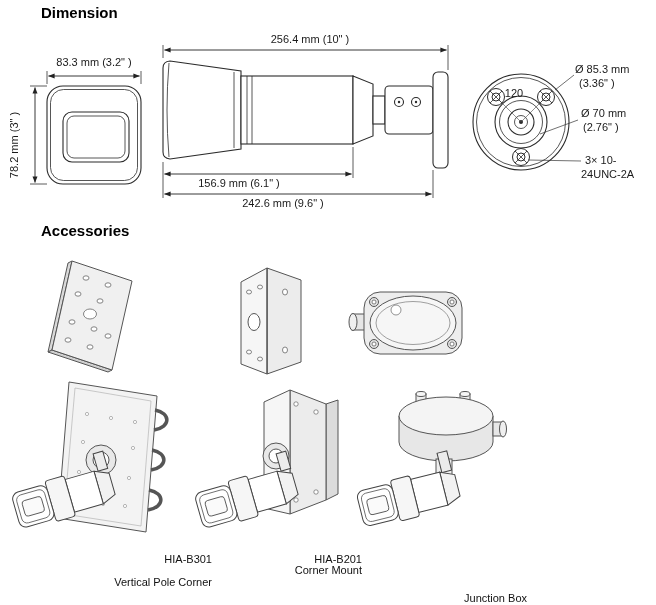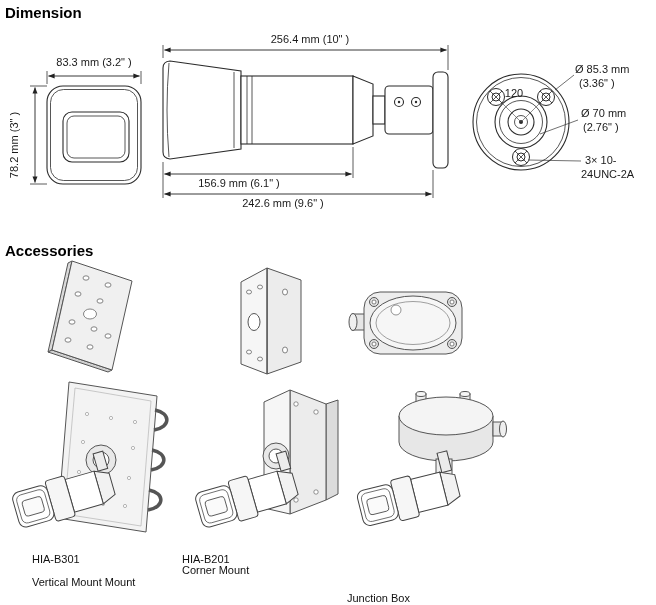--- a/index.html
+++ b/index.html
@@ -1,25 +1,25 @@
 <!DOCTYPE html>
 <html><head>
 <meta charset="utf-8">
 <style>
   html,body{margin:0;padding:0;background:#ffffff;}
   #page{position:relative;width:656px;height:605px;background:#ffffff;overflow:hidden;
         font-family:"Liberation Sans",sans-serif;color:#111;}
-  .heading{position:absolute;font-size:15px;font-weight:bold;color:#000;}
+  .heading{position:absolute;font-size:15px;font-weight:bold;color:#000;margin-left:36px;}
   svg{position:absolute;overflow:visible;}
   svg text{font-family:"Liberation Sans",sans-serif;font-size:11px;fill:#1a1a1a;}
   .ext{stroke:#333;stroke-width:0.8;fill:none;}
   .dim{stroke:#222;stroke-width:0.9;fill:none;}
   .outline{fill:#ffffff;stroke:#2b2b2b;stroke-width:1.1;}
   .thin{stroke-width:0.8;fill:none;stroke:#2b2b2b;}
-  .cap{position:absolute;width:180px;text-align:left;font-size:11px;color:#111;}
+  .cap{position:absolute;width:180px;text-align:right;font-size:11px;color:#111;}
 </style>
 </head>
 <body>
 
 <div id="page">
 
   <div class="heading" style="left:5px;top:4px">Dimension</div>
 
   <svg style="left:5px;top:50px" width="140" height="145" viewBox="0 0 140 145">
     <defs>
@@ -125,21 +125,21 @@
     <g>
       <text x="123" y="33">Ø 85.3 mm</text>
       <text x="127" y="47">(3.36" )</text>
       <text x="129" y="77">Ø 70 mm</text>
       <text x="131" y="91">(2.76" )</text>
       <text x="133" y="124">3× 10-</text>
       <text x="129" y="138">24UNC-2A</text>
     </g>
   </svg>
 
-  <div class="heading" style="left:5px;top:242px">Accessories</div>
+  <div class="heading" style="left:5px;top:222px">Accessories</div>
 
   <svg style="left:42px;top:256px" width="105" height="120" viewBox="0 0 105 120">
     <g stroke="#555" stroke-width="1">
       <polygon points="30,5 26,7 6,96 10,94" fill="#d9d9d9"></polygon>
       <polygon points="10,94 6,96 66,116 70,114" fill="#cfcfcf"></polygon>
       <polygon points="30,5 90,25 70,114 10,94" fill="#f0f0f0"></polygon>
       <g fill="#ffffff" stroke="#666" stroke-width="0.8">
         <ellipse cx="44" cy="22" rx="3" ry="2.2"></ellipse>
         <ellipse cx="66" cy="29" rx="3" ry="2.2"></ellipse>
         <ellipse cx="36" cy="38" rx="3" ry="2.2"></ellipse>
@@ -274,17 +274,17 @@
       <rect x="36" y="-3" width="20" height="42" rx="3" fill="#f6f6f6"></rect>
       <rect x="0" y="0" width="36" height="36" rx="7"></rect>
       <rect x="3.5" y="3.5" width="29" height="29" rx="5.5" fill="none" stroke-width="0.7"></rect>
       <rect x="8" y="10" width="20" height="16" rx="3" fill="#fafafa" stroke-width="0.8"></rect>
     </g>
   </svg>
 
   <div class="cap" style="left:32px;top:553px">HIA-B301</div>
   <div class="cap" style="left:182px;top:553px">HIA-B201</div>
 
-  <div class="cap" style="left:32px;top:576px">Vertical Mount Mount</div>
+  <div class="cap" style="left:32px;top:576px">Vertical Pole Corner</div>
   <div class="cap" style="left:182px;top:564px">Corner Mount</div>
   <div class="cap" style="left:347px;top:592px">Junction Box</div>
 
 </div>
 
 </body></html>

